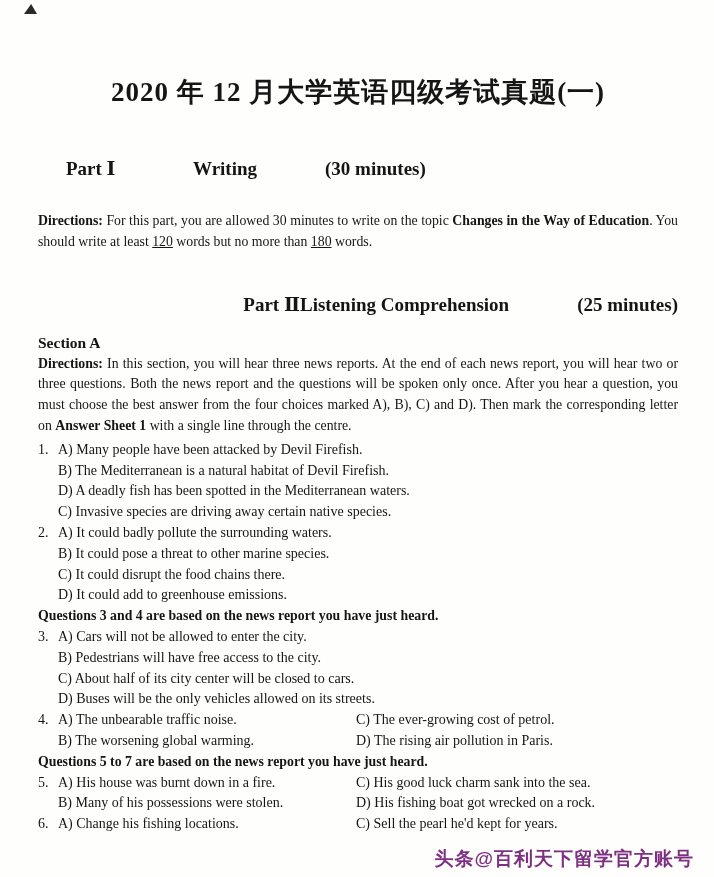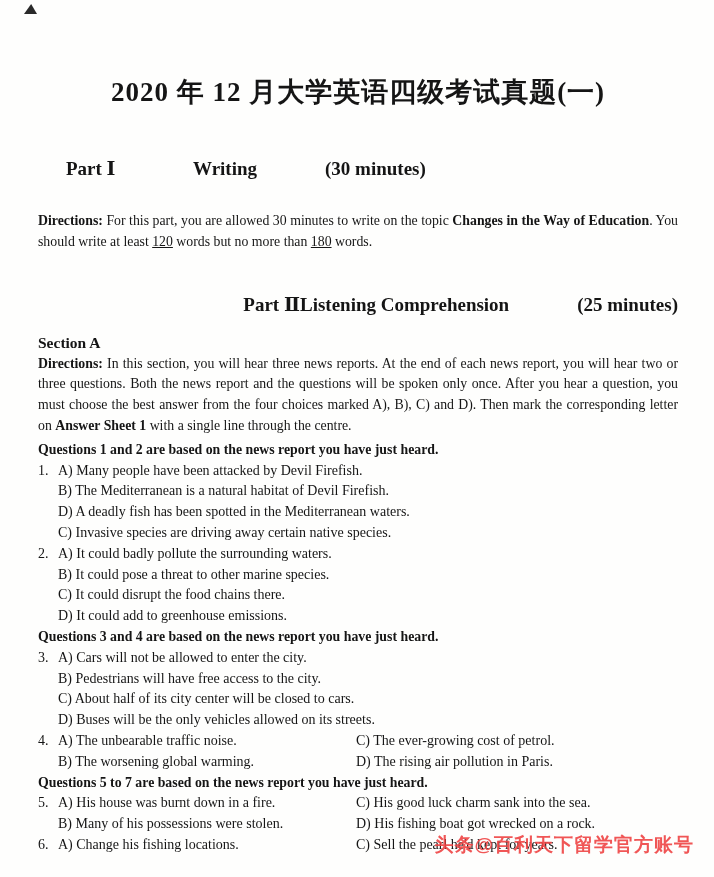--- a/index.html
+++ b/index.html
@@ -25,23 +25,23 @@
   .directions.directions-2{margin-top:2px;}
   .b{font-weight:700;}
   .u{text-decoration:underline;}
   .section-heading{margin:18px 0 0 0;font-size:15.5px;font-weight:700;}
   .questions{margin-top:3px;}
   .q-group{font-weight:700;font-size:13.8px;line-height:20.8px;}
   .q-line{font-size:14px;line-height:20.8px;white-space:nowrap;}
   .q-num{display:inline-block;width:20px;}
   .q-opt.fixed{display:inline-block;width:298px;}
   .watermark{
-    position:absolute;right:20px;bottom:19px;
+    position:absolute;right:20px;bottom:5px;
     font-family:"Liberation Sans","DejaVu Sans",sans-serif;
-    font-size:19px;font-weight:600;color:#ef4444;opacity:.9;letter-spacing:1px;
+    font-size:19px;font-weight:600;color:#701a75;opacity:.9;letter-spacing:1px;
   }
 </style>
 </head>
 <body>
 
 <div class="page">
   <div class="scan-speck"></div>
 
   <h1 class="title">2020 年 12 月大学英语四级考试真题(一)</h1>
 
@@ -53,21 +53,20 @@
 
   <div class="part-heading part2">
     <span class="part-label">Part Ⅱ</span><span class="part-name">Listening Comprehension</span><span class="part-duration">(25 minutes)</span>
   </div>
 
   <h2 class="section-heading">Section A</h2>
 
   <p class="directions directions-2"><span class="dir-label">Directions:</span><span><span> In this section, you will hear three news reports. At the end of each news report, you will hear two or three questions. Both the news report and the questions will be spoken only once. After you hear a question, you must choose the best answer from the four choices marked A), B), C) and D). Then mark the corresponding letter on </span><span class="b">Answer Sheet 1</span><span> with a single line through the centre.</span></span></p>
 
   <div id="questions" class="questions">
-      <div class="q-group">Questions 1 and 2 are based on the news report you have just heard.</div>
       <div class="q-line"><span class="q-num">1.</span><span class="q-opt">A) Many people have been attacked by Devil Firefish.</span></div>
       <div class="q-line"><span class="q-num"></span><span class="q-opt">B) The Mediterranean is a natural habitat of Devil Firefish.</span></div>
       <div class="q-line"><span class="q-num"></span><span class="q-opt">D) A deadly fish has been spotted in the Mediterranean waters.</span></div>
       <div class="q-line"><span class="q-num"></span><span class="q-opt">C) Invasive species are driving away certain native species.</span></div>
       <div class="q-line"><span class="q-num">2.</span><span class="q-opt">A) It could badly pollute the surrounding waters.</span></div>
       <div class="q-line"><span class="q-num"></span><span class="q-opt">B) It could pose a threat to other marine species.</span></div>
       <div class="q-line"><span class="q-num"></span><span class="q-opt">C) It could disrupt the food chains there.</span></div>
       <div class="q-line"><span class="q-num"></span><span class="q-opt">D) It could add to greenhouse emissions.</span></div>
       <div class="q-group">Questions 3 and 4 are based on the news report you have just heard.</div>
       <div class="q-line"><span class="q-num">3.</span><span class="q-opt">A) Cars will not be allowed to enter the city.</span></div>

